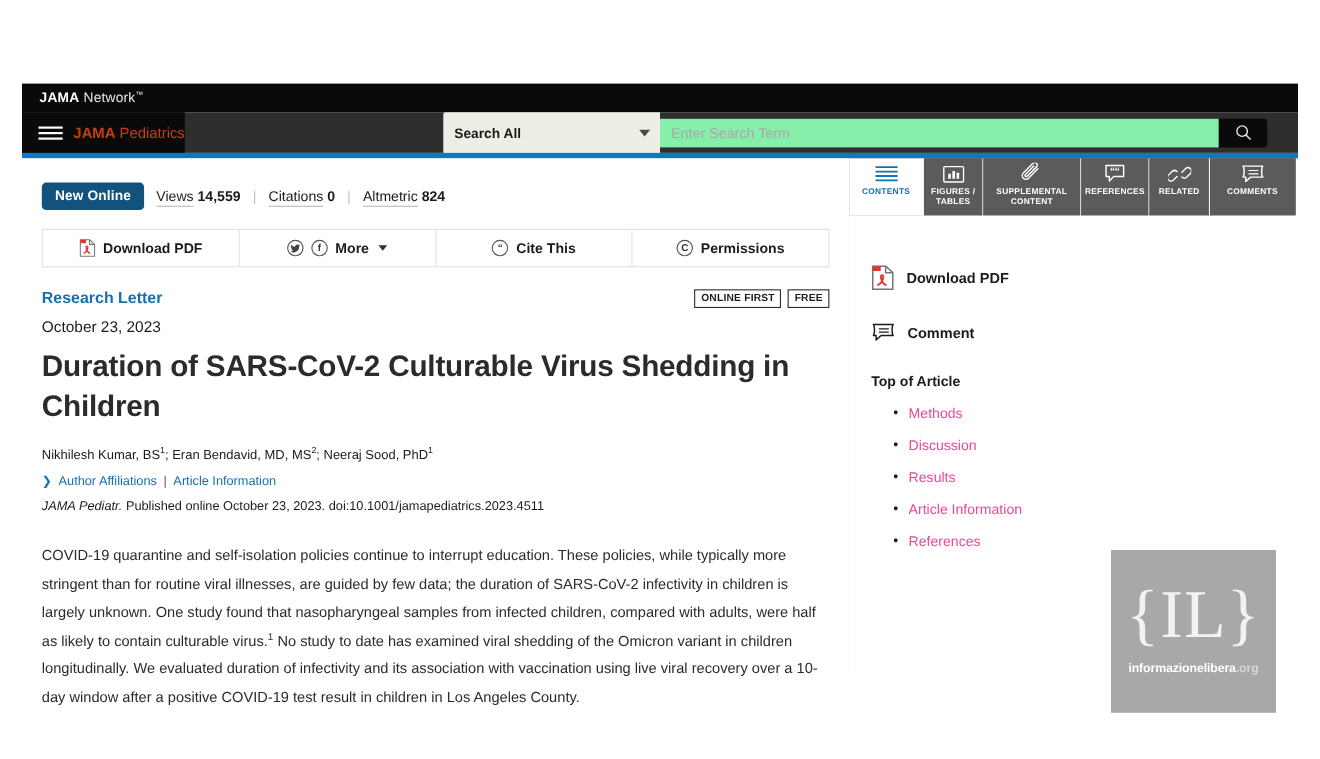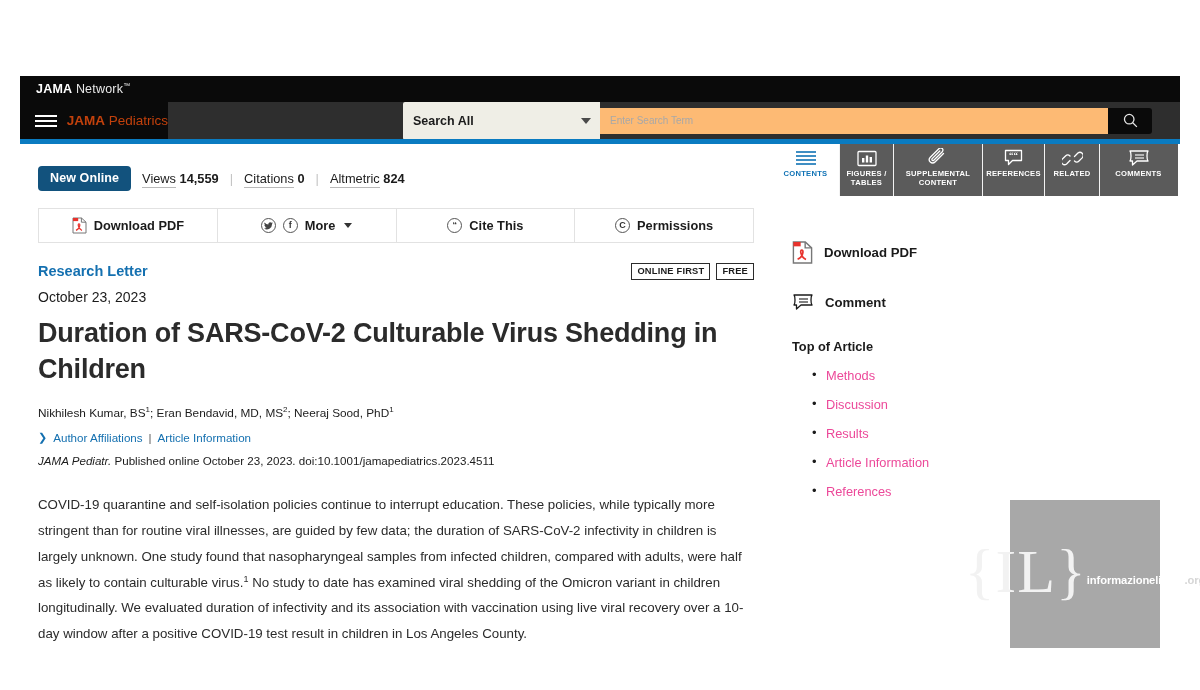--- a/index.html
+++ b/index.html
@@ -49,22 +49,22 @@
   }
   .search-select {
     width: 197px; height: 38px; background: #efeee6;
     display: flex; align-items: center; justify-content: space-between;
     padding: 0 9px 0 10px; font-size: 12.5px; font-weight: 700; color: #1b1b1b;
     border-radius: 2px 0 0 2px;
   }
   .caret { width: 0; height: 0; border-left: 5px solid transparent;
            border-right: 5px solid transparent; border-top: 6px solid #4a4a4a; }
   .search-input {
-    width: 508px; height: 26px; background: #fdba74; border: none;
-    padding: 0 10px; font-size: 10px; color: #444;
+    width: 508px; height: 26px; background: #86efac; border: none;
+    padding: 0 10px; font-size: 13px; color: #444;
     font-family: "Liberation Sans", sans-serif;
   }
   .search-input::placeholder { color: #a8a8a8; }
   .search-btn {
     width: 44px; height: 26px; background: #0a0a0a; border: none;
     display: flex; align-items: center; justify-content: center;
     cursor: pointer; border-radius: 0 3px 3px 0;
   }
   .accent-bar {
     position: absolute; left: 20px; top: 139px; width: 1160px; height: 5px;
@@ -151,21 +151,21 @@
   .side-action { display: flex; align-items: center; gap: 11px; margin-left: 20px; cursor: pointer; }
   .side-action span { font-size: 13.2px; font-weight: 700; color: #1b1b1b; }
   .side-head { margin: 28px 0 0 20px; font-size: 12.8px; font-weight: 700; color: #1b1b1b; }
   .toc { margin: 14px 0 0 40px; list-style: none; }
   .toc li { font-size: 12.8px; color: #ec4899; margin-bottom: 14px; position: relative; padding-left: 14px; cursor: pointer; }
   .toc li::before { content: "•"; position: absolute; left: 0; top: -1px; font-size: 13px; color: #1b1b1b; }
 
   
   .watermark {
     position: absolute; left: 1010px; top: 500px; width: 150px; height: 148px;
-    background: #a8a8a8; display: flex; flex-direction: row;
+    background: #a8a8a8; display: flex; flex-direction: column;
     align-items: center; justify-content: center;
   }
   .wm-mark {
     font-family: "Liberation Serif", serif; color: #f2f2f2;
     font-size: 62px; line-height: 1; letter-spacing: 1px; margin-top: -6px;
   }
   .wm-text { font-size: 11.2px; font-weight: 700; color: #fff; margin-top: 12px; letter-spacing: -.1px; }
   .wm-text span { color: #d6d6d6; }
 </style>
 </head>

